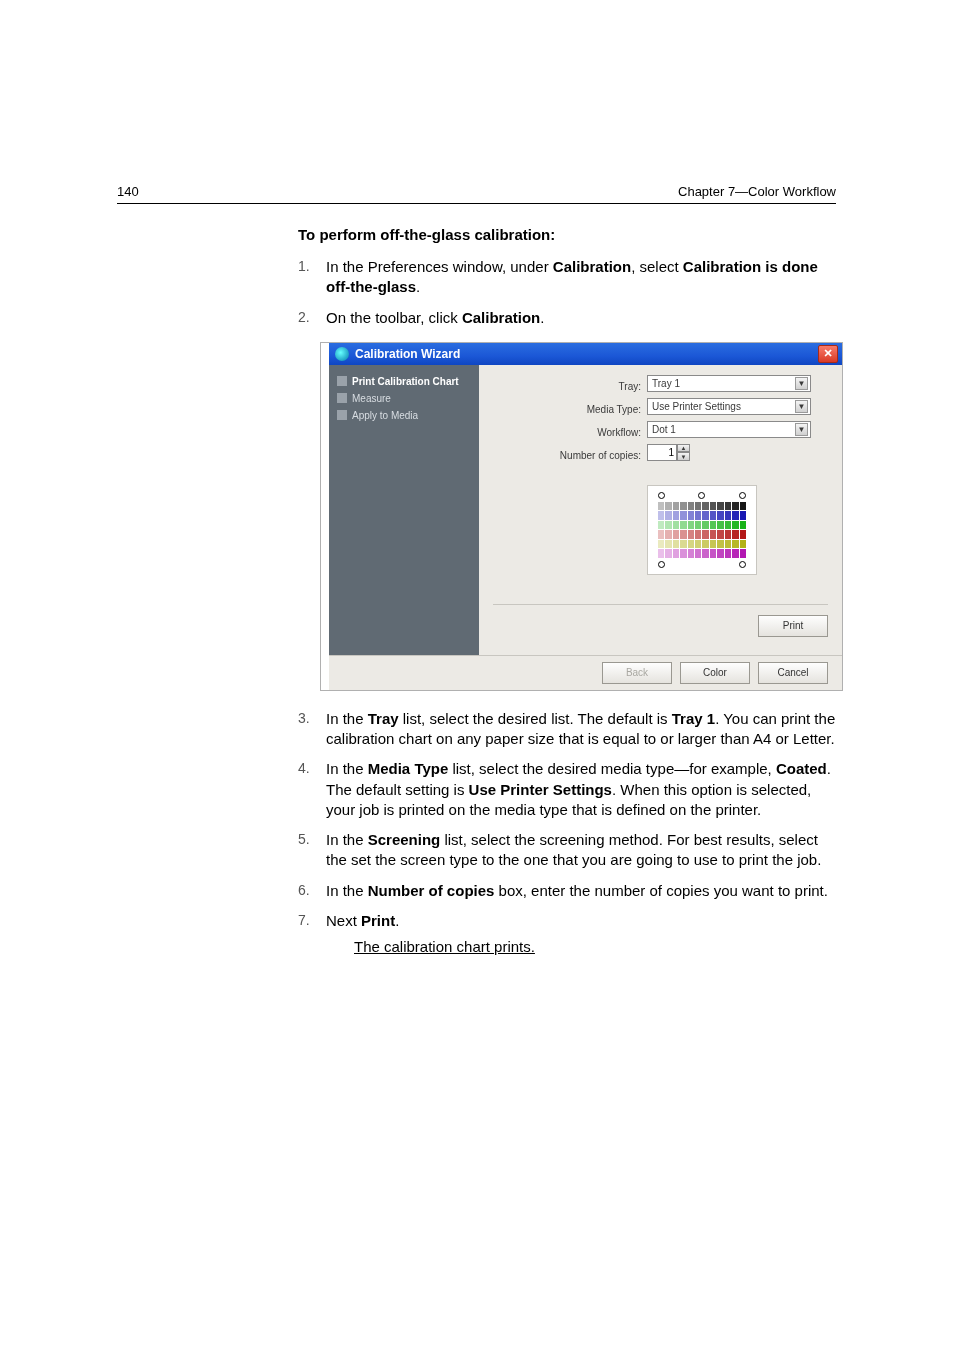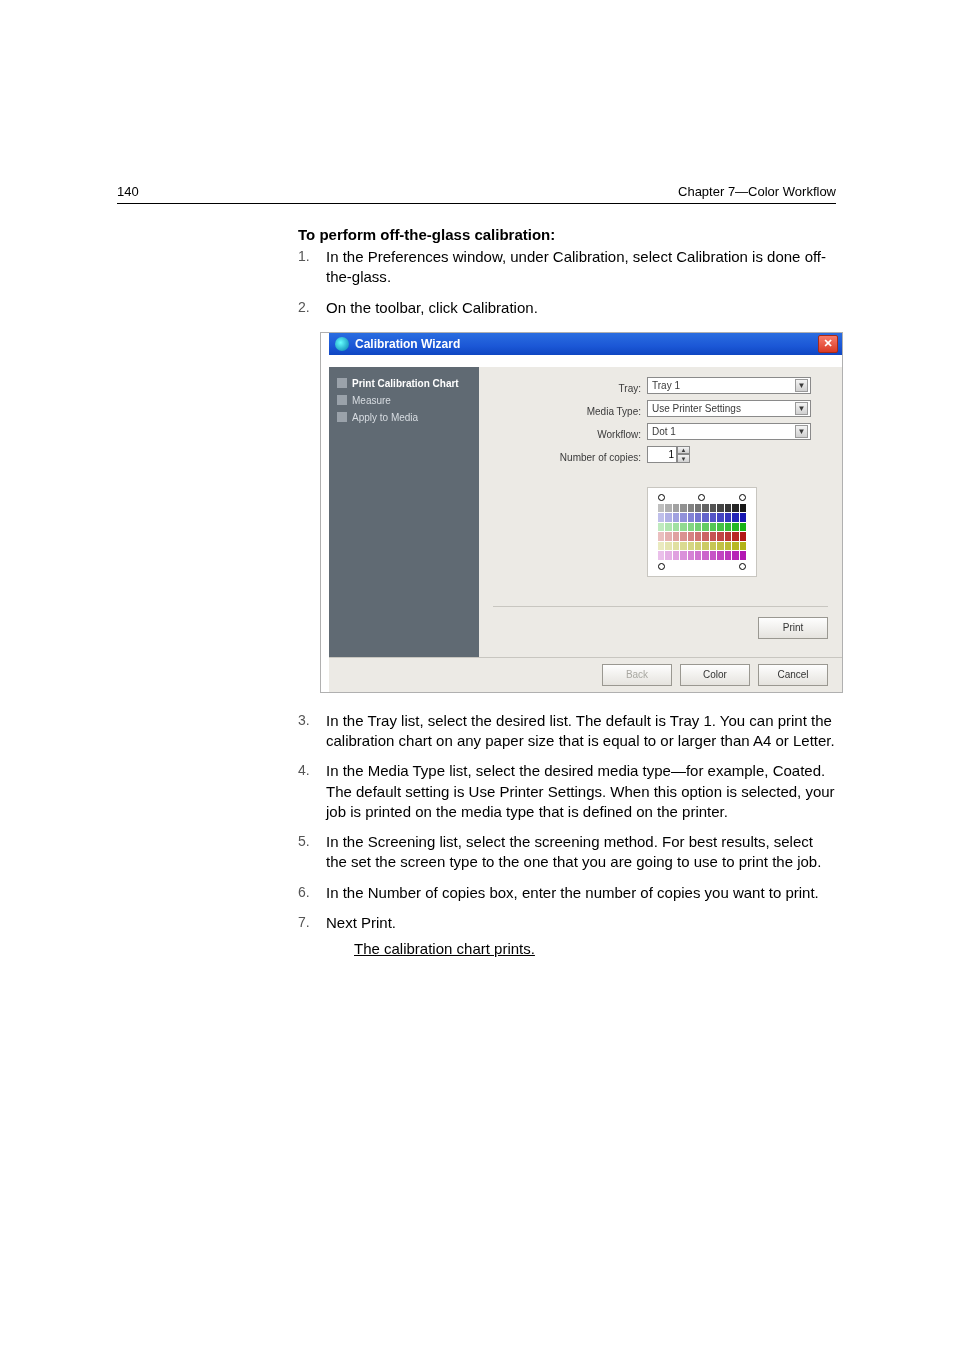--- a/index.html
+++ b/index.html
@@ -30,21 +30,21 @@
   }
   .content {
     position: absolute;
     left: 298px;
     top: 226px;
     width: 538px;
   }
   .heading {
     font-weight: bold;
     font-size: 15px;
-    margin-bottom: 4px;
+    margin-bottom: 14px;
   }
   ol.steps {
     list-style: none;
     padding: 0;
     margin: 0;
     counter-reset: step;
   }
   ol.steps > li {
     position: relative;
     padding-left: 28px;
@@ -54,21 +54,21 @@
   }
   ol.steps > li::before {
     counter-increment: step;
     content: counter(step) ".";
     position: absolute;
     left: 0;
     top: 0;
     font-size: 14px;
     color: #555;
   }
-  .bold { font-weight: normal; }
+  .bold { font-weight: bold; }
   .screenshot-wrap {
     margin: 14px 0 18px 22px;
   }
   .screenshot {
     width: 513px;
     border: 1px solid #b0b0b0;
     font-family: Tahoma, Arial, sans-serif;
     padding-left: 8px;
   }
   .titlebar {
@@ -95,21 +95,20 @@
     background: linear-gradient(#f97b6a, #d93a26);
     border: 1px solid #a82a18;
     border-radius: 2px;
     display: flex; align-items: center; justify-content: center;
     color: #fff; font-size: 11px; font-weight: bold;
     line-height: 1;
   }
   .wiz-body {
     display: flex;
     height: 290px;
-    margin-top: 12px;
   }
   .wiz-sidebar {
     width: 150px;
     background: #606a73;
     padding: 8px 6px;
     box-sizing: border-box;
     font-size: 10px;
   }
   .sb-item {
     display: flex;

